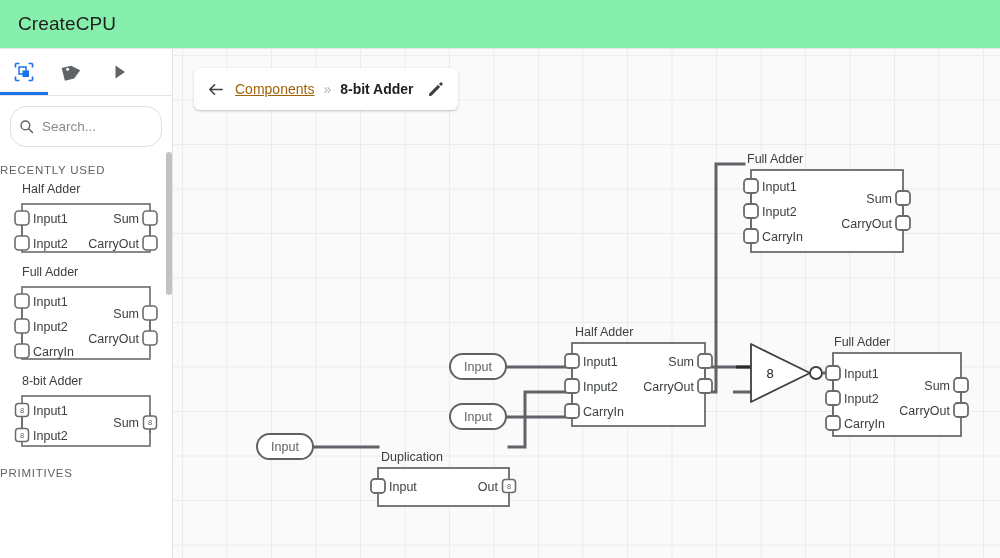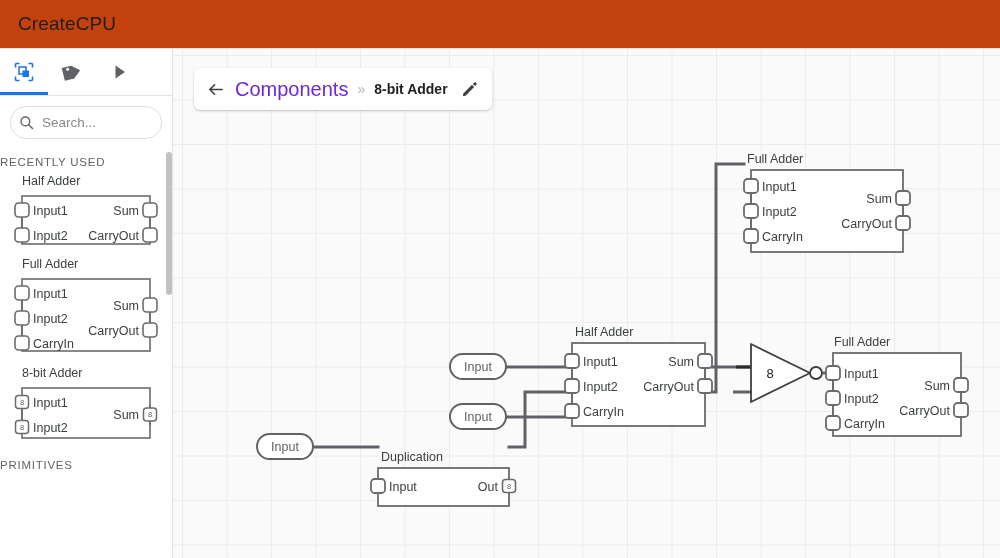--- a/index.html
+++ b/index.html
@@ -8,21 +8,21 @@
     width: 1000px; height: 558px;
     overflow: hidden;
     font-family: "Liberation Sans", sans-serif;
     background: #ffffff;
   }
   #app { position: relative; width: 1000px; height: 558px; background: #fff; }
 
   
   .titlebar {
     position: absolute; left: 0; top: 0; width: 1000px; height: 48px;
-    background: #c2410c;
+    background: #86efac;
     display: flex; align-items: center;
   }
   .titlebar .app-title {
     margin-left: 18px;
     font-size: 19px; color: #1f1f1f; letter-spacing: 0.1px;
   }
 
   
   .sidebar {
     position: absolute; left: 0; top: 48px; width: 173px; height: 510px;
@@ -41,21 +41,21 @@
     display: flex; align-items: center; justify-content: center;
     cursor: pointer;
   }
   .tabbtn.active::after {
     content: ""; position: absolute; bottom: 0; left: 0;
     width: 48px; height: 3px; background: #1a73e8;
   }
 
   .search-wrap { padding: 10px 10px 0 10px; }
   .search-box {
-    height: 33px; border: 1px solid #dfdfdf; border-radius: 16px;
+    height: 41px; border: 1px solid #dfdfdf; border-radius: 16px;
     display: flex; align-items: center; padding: 0 8px; background: #fff;
   }
   .search-box .ph { color: #8a8a8a; font-size: 13.5px; margin-left: 8px; }
 
   .section-label {
     margin: 17px 0 6px 0;
     font-size: 11.5px; color: #5f6368; letter-spacing: 0.75px;
   }
 
   .palette-item { position: relative; margin: 0 0 6px 0; }
@@ -79,21 +79,21 @@
 
   
   .crumbcard {
     position: absolute; left: 21px; top: 19px;
     height: 42px; min-width: 250px;
     background: #fff; border-radius: 6px;
     box-shadow: 0 1px 3px rgba(0,0,0,0.17), 0 1px 1px rgba(0,0,0,0.07);
     display: flex; align-items: center; padding: 0 14px 0 10px; gap: 9px;
   }
   .crumbcard .back { width: 22px; height: 22px; display:flex; align-items:center; justify-content:center; cursor:pointer;}
-  .crumbcard .crumb-root { font-size: 20px; color: #6d28d9; cursor: pointer; }
+  .crumbcard .crumb-root { font-size: 14px; color: #a16207; cursor: pointer; text-decoration: underline; }
   .crumbcard .crumb-sep { font-size: 14px; color: #b4b4b4; }
   .crumbcard .crumb-cur { font-size: 14px; color: #202124; font-weight: 600; }
   .crumbcard .edit { margin-left: 4px; cursor: pointer; display:flex; align-items:center;}
 
   
   .vscroll {
     position: absolute; left: 166px; top: 152px; width: 6px; height: 143px;
     background: #c2c2c2; border-radius: 3px; z-index: 5; cursor: pointer;
   }
 

